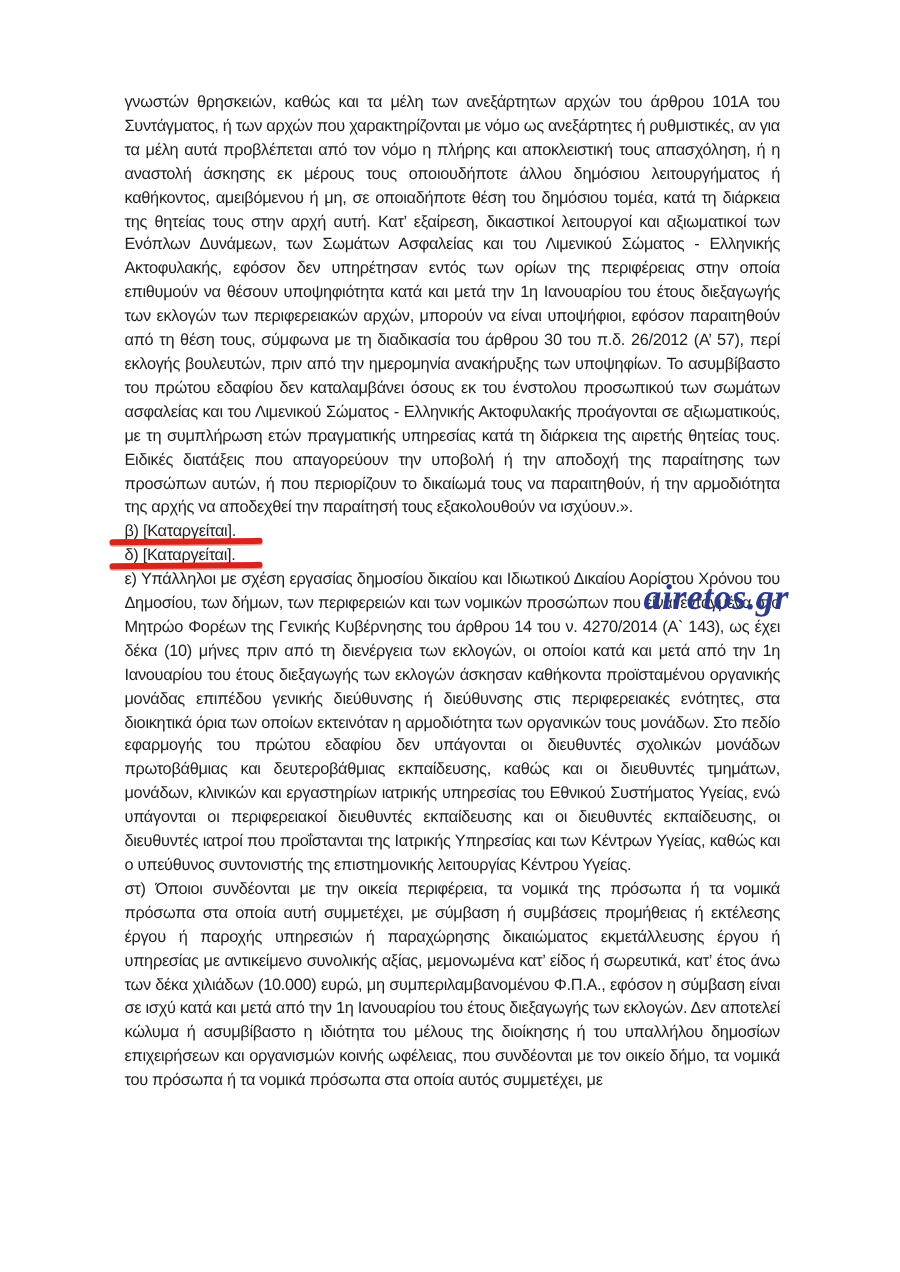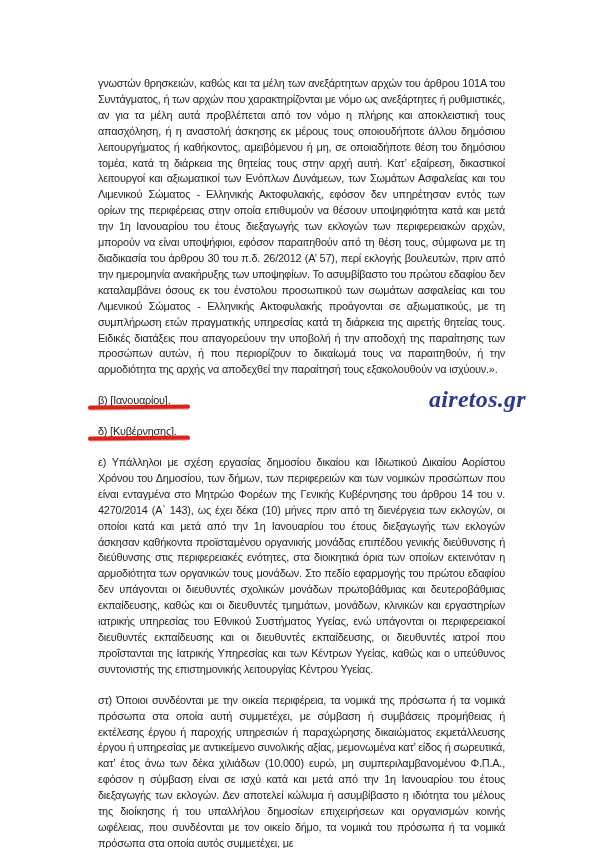--- a/index.html
+++ b/index.html
@@ -20,21 +20,21 @@
     left: 83px;
     top: 61px;
     width: 437px;
     color: #1f1f1f;
     font-size: 10.9px;
     line-height: 15.9px;
     letter-spacing: -0.2px;
     text-align: justify;
   }
   .para {
-    margin: 15px;
+    margin: 0;
     position: relative;
   }
   .repealed {
     display: block;
     position: relative;
     width: 120px; 
   }
   .redline {
     position: absolute;
     left: -10px;
@@ -63,27 +63,27 @@
 </head>
 <body>
 
 <div class="page">
 
   <div class="text-block">
 
     <p class="para">γνωστών θρησκειών, καθώς και τα μέλη των ανεξάρτητων αρχών του άρθρου 101Α του Συντάγματος, ή των αρχών που χαρακτηρίζονται με νόμο ως ανεξάρτητες ή ρυθμιστικές, αν για τα μέλη αυτά προβλέπεται από τον νόμο η πλήρης και αποκλειστική τους απασχόληση, ή η αναστολή άσκησης εκ μέρους τους οποιουδήποτε άλλου δημόσιου λειτουργήματος ή καθήκοντος, αμειβόμενου ή μη, σε οποιαδήποτε θέση του δημόσιου τομέα, κατά τη διάρκεια της θητείας τους στην αρχή αυτή. Κατ’ εξαίρεση, δικαστικοί λειτουργοί και αξιωματικοί των Ενόπλων Δυνάμεων, των Σωμάτων Ασφαλείας και του Λιμενικού Σώματος - Ελληνικής Ακτοφυλακής, εφόσον δεν υπηρέτησαν εντός των ορίων της περιφέρειας στην οποία επιθυμούν να θέσουν υποψηφιότητα κατά και μετά την 1η Ιανουαρίου του έτους διεξαγωγής των εκλογών των περιφερειακών αρχών, μπορούν να είναι υποψήφιοι, εφόσον παραιτηθούν από τη θέση τους, σύμφωνα με τη διαδικασία του άρθρου 30 του π.δ. 26/2012 (Α’ 57), περί εκλογής βουλευτών, πριν από την ημερομηνία ανακήρυξης των υποψηφίων. Το ασυμβίβαστο του πρώτου εδαφίου δεν καταλαμβάνει όσους εκ του ένστολου προσωπικού των σωμάτων ασφαλείας και του Λιμενικού Σώματος - Ελληνικής Ακτοφυλακής προάγονται σε αξιωματικούς, με τη συμπλήρωση ετών πραγματικής υπηρεσίας κατά τη διάρκεια της αιρετής θητείας τους. Ειδικές διατάξεις που απαγορεύουν την υποβολή ή την αποδοχή της παραίτησης των προσώπων αυτών, ή που περιορίζουν το δικαίωμά τους να παραιτηθούν, ή την αρμοδιότητα της αρχής να αποδεχθεί την παραίτησή τους εξακολουθούν να ισχύουν.».</p>
 
     <p class="para repealed">
-      <span>β) [Ιανουαρίου].</span>
+      <span>β) [Καταργείται].</span>
       <span class="redline"></span>
     </p>
 
 
     <p class="para repealed">
-      <span>δ) [Κυβέρνησης].</span>
+      <span>δ) [Καταργείται].</span>
       <span class="redline"></span>
     </p>
 
     <p class="para">ε) Υπάλληλοι με σχέση εργασίας δημοσίου δικαίου και Ιδιωτικού Δικαίου Αορίστου Χρόνου του Δημοσίου, των δήμων, των περιφερειών και των νομικών προσώπων που είναι ενταγμένα στο Μητρώο Φορέων της Γενικής Κυβέρνησης του άρθρου 14 του ν. 4270/2014 (Α` 143), ως έχει δέκα (10) μήνες πριν από τη διενέργεια των εκλογών, οι οποίοι κατά και μετά από την 1η Ιανουαρίου του έτους διεξαγωγής των εκλογών άσκησαν καθήκοντα προϊσταμένου οργανικής μονάδας επιπέδου γενικής διεύθυνσης ή διεύθυνσης στις περιφερειακές ενότητες, στα διοικητικά όρια των οποίων εκτεινόταν η αρμοδιότητα των οργανικών τους μονάδων. Στο πεδίο εφαρμογής του πρώτου εδαφίου δεν υπάγονται οι διευθυντές σχολικών μονάδων πρωτοβάθμιας και δευτεροβάθμιας εκπαίδευσης, καθώς και οι διευθυντές τμημάτων, μονάδων, κλινικών και εργαστηρίων ιατρικής υπηρεσίας του Εθνικού Συστήματος Υγείας, ενώ υπάγονται οι περιφερειακοί διευθυντές εκπαίδευσης και οι διευθυντές εκπαίδευσης, οι διευθυντές ιατροί που προΐστανται της Ιατρικής Υπηρεσίας και των Κέντρων Υγείας, καθώς και ο υπεύθυνος συντονιστής της επιστημονικής λειτουργίας Κέντρου Υγείας.</p>
 
     <p class="para">στ) Όποιοι συνδέονται με την οικεία περιφέρεια, τα νομικά της πρόσωπα ή τα νομικά πρόσωπα στα οποία αυτή συμμετέχει, με σύμβαση ή συμβάσεις προμήθειας ή εκτέλεσης έργου ή παροχής υπηρεσιών ή παραχώρησης δικαιώματος εκμετάλλευσης έργου ή υπηρεσίας με αντικείμενο συνολικής αξίας, μεμονωμένα κατ’ είδος ή σωρευτικά, κατ’ έτος άνω των δέκα χιλιάδων (10.000) ευρώ, μη συμπεριλαμβανομένου Φ.Π.Α., εφόσον η σύμβαση είναι σε ισχύ κατά και μετά από την 1η Ιανουαρίου του έτους διεξαγωγής των εκλογών. Δεν αποτελεί κώλυμα ή ασυμβίβαστο η ιδιότητα του μέλους της διοίκησης ή του υπαλλήλου δημοσίων επιχειρήσεων και οργανισμών κοινής ωφέλειας, που συνδέονται με τον οικείο δήμο, τα νομικά του πρόσωπα ή τα νομικά πρόσωπα στα οποία αυτός συμμετέχει, με</p>
 
   </div>
 
   <div class="watermark">airetos.gr</div>

